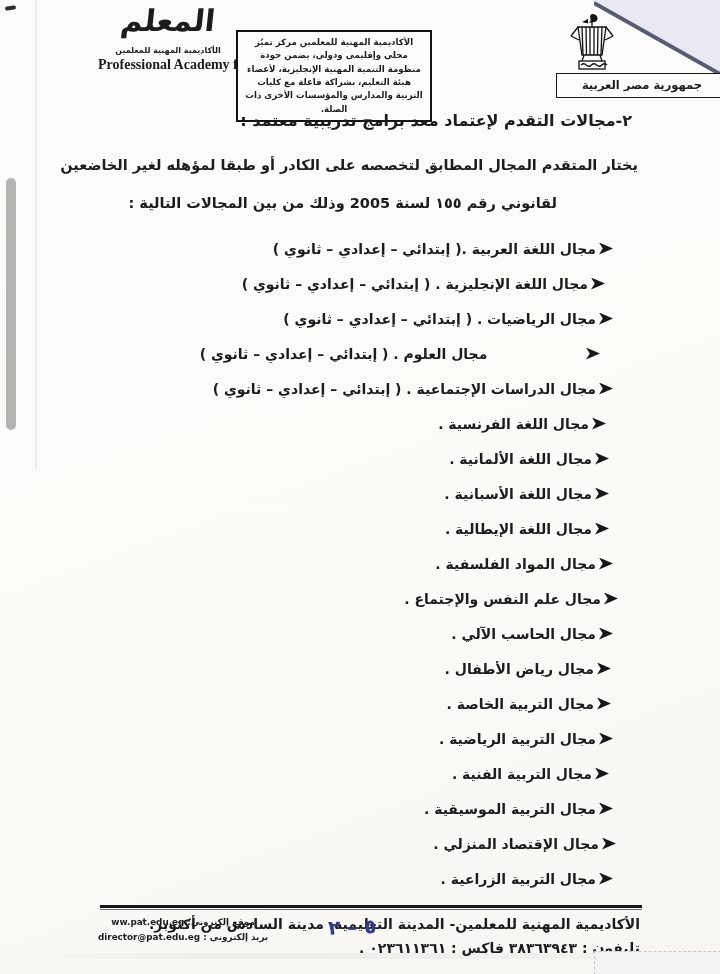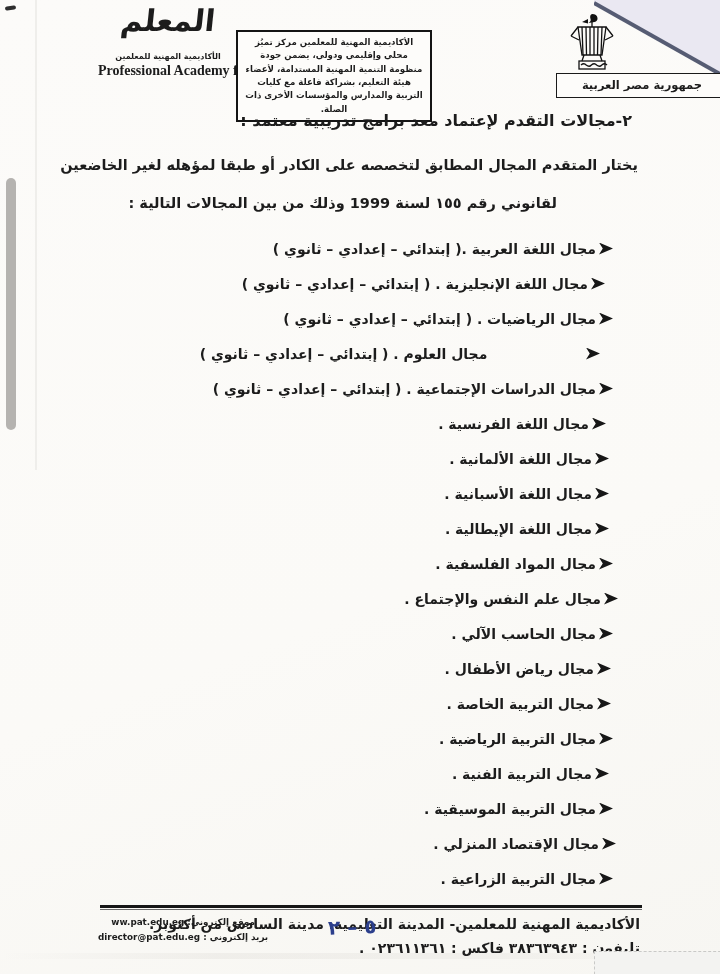--- a/index.html
+++ b/index.html
@@ -11,21 +11,21 @@
   
   .speck{position:absolute;left:5px;top:6px;width:11px;height:4px;background:#2e2e2e;border-radius:2px;transform:rotate(-8deg);}
   .edge-bar{position:absolute;left:6px;top:178px;width:10px;height:252px;background:#b5b3b0;border-radius:5px;}
   .edge-line{position:absolute;left:35px;top:0;width:2px;height:470px;background:#efeeeb;}
   .corner-svg{position:absolute;top:0;right:0;}
   .bottom-smudge{position:absolute;left:0;right:0;top:953px;height:6px;background:linear-gradient(90deg,rgba(0,0,0,0),rgba(120,110,100,.07) 30%,rgba(120,110,100,.05) 70%,rgba(0,0,0,0));}
   .watermark-box{position:absolute;left:594px;top:951px;width:140px;height:32px;border:1px dashed #c9c9c7;background:#f3f3f1;}
   
   .logo{position:absolute;left:98px;top:6px;width:140px;text-align:center;}
   .logo-callig{font-size:30px;font-weight:bold;letter-spacing:-2px;line-height:1;transform:skewX(-6deg);}
-  .logo-ar{font-size:8px;font-weight:bold;letter-spacing:.5px;margin-top:16px;white-space:nowrap;}
+  .logo-ar{font-size:8px;font-weight:bold;letter-spacing:.5px;margin-top:10px;white-space:nowrap;}
   .logo-en{font-family:"Liberation Serif","DejaVu Serif",serif;font-size:14px;font-weight:bold;margin-top:2px;white-space:nowrap;}
   .mission-box{
     position:absolute;left:236px;top:30px;width:196px;box-sizing:border-box;
     border:2.5px solid #141414;padding:4px 6px;direction:rtl;text-align:center;
     font-size:8.6px;font-weight:bold;line-height:1.55;background:#fdfcfa;
   }
   .eagle{position:absolute;left:562px;top:11px;}
   .country-box{
     position:absolute;left:556px;top:73px;width:172px;box-sizing:border-box;
     border:1.5px solid #1a1a1a;padding:4px 6px 5px;direction:rtl;text-align:center;
@@ -65,41 +65,41 @@
     <polygon points="0,0 126,0 126,74 0,3" fill="#eae8f2"></polygon>
     <line x1="0" y1="3" x2="126" y2="74" stroke="#565c73" stroke-width="4"></line>
   </svg>
 
   <div class="logo">
     <div class="logo-callig">المعلم</div>
     <div class="logo-ar">الأكاديمية المهنية للمعلمين</div>
     <div class="logo-en">Professional Academy for Teachers</div>
   </div>
 
-  <div class="mission-box">الأكاديمية المهنية للمعلمين مركز تميُز محلي وإقليمي ودولي، يضمن جودة منظومة التنمية المهنية المستدامة، لأعضاء هيئة التعليم، بشراكة فاعلة مع كليات التربية والمدارس والمؤسسات الأخرى ذات الصلة.</div>
+  <div class="mission-box">الأكاديمية المهنية للمعلمين مركز تميُز محلي وإقليمي ودولي، يضمن جودة منظومة التنمية المهنية الإنجليزية، لأعضاء هيئة التعليم، بشراكة فاعلة مع كليات التربية والمدارس والمؤسسات الأخرى ذات الصلة.</div>
 
   <svg class="eagle" width="60" height="62" viewBox="0 0 60 62">
     <g fill="none" stroke="#111" stroke-width="1.3">
       <path d="M30 3 q5 0 5.5 4 q.3 3 -3 4 l-6 1 q3 -2 2 -4 q-1.2 -4 1.5 -5 z" fill="#111" stroke="none"></path>
       <path d="M26 8 l-6 3 6 1.4 z" fill="#111" stroke="none"></path>
       <path d="M30 11 L30 16"></path>
       <path d="M16 16 L44 16 L40 44 L20 44 Z"></path>
       <path d="M20 16 L21 44 M24 16 L24.5 44 M28 16 L28 44 M32 16 L32 44 M36 16 L35.5 44 M40 16 L39 44"></path>
       <path d="M16 16 L9 25 M44 16 L51 25 M9 25 L17 29 M51 25 L43 29"></path>
       <path d="M22 44 L20 50 M38 44 L40 50"></path>
       <rect x="17" y="50" width="26" height="8"></rect>
       <path d="M19 54 q3 -2.5 5.2 0 q3 2.5 5.2 0 q3 -2.5 5.2 0 q3 2.5 5.2 0 q3 -2.5 5.2 0"></path>
     </g>
   </svg>
 
   <div class="country-box">جمهورية مصر العربية</div>
 
   <div class="doc-title">٢-مجالات التقدم لإعتماد معد برامج تدريبية معتمد :</div>
   <div class="intro-1">يختار المتقدم المجال المطابق لتخصصه على الكادر أو  طبقا لمؤهله  لغير الخاضعين</div>
-  <div class="intro-2">لقانوني  رقم ١٥٥ لسنة 1999 وذلك من بين المجالات التالية :</div>
+  <div class="intro-2">لقانوني  رقم ١٥٥ لسنة 2005 وذلك من بين المجالات التالية :</div>
 
   <ul class="fields">
       <li class="field-item">
         <span class="bullet"></span>
         <span>مجال اللغة العربية .( إبتدائي – إعدادي – ثانوي )</span>
       </li>
       <li class="field-item">
         <span class="bullet"></span>
         <span>مجال اللغة الإنجليزية . ( إبتدائي – إعدادي – ثانوي )</span>
       </li>

